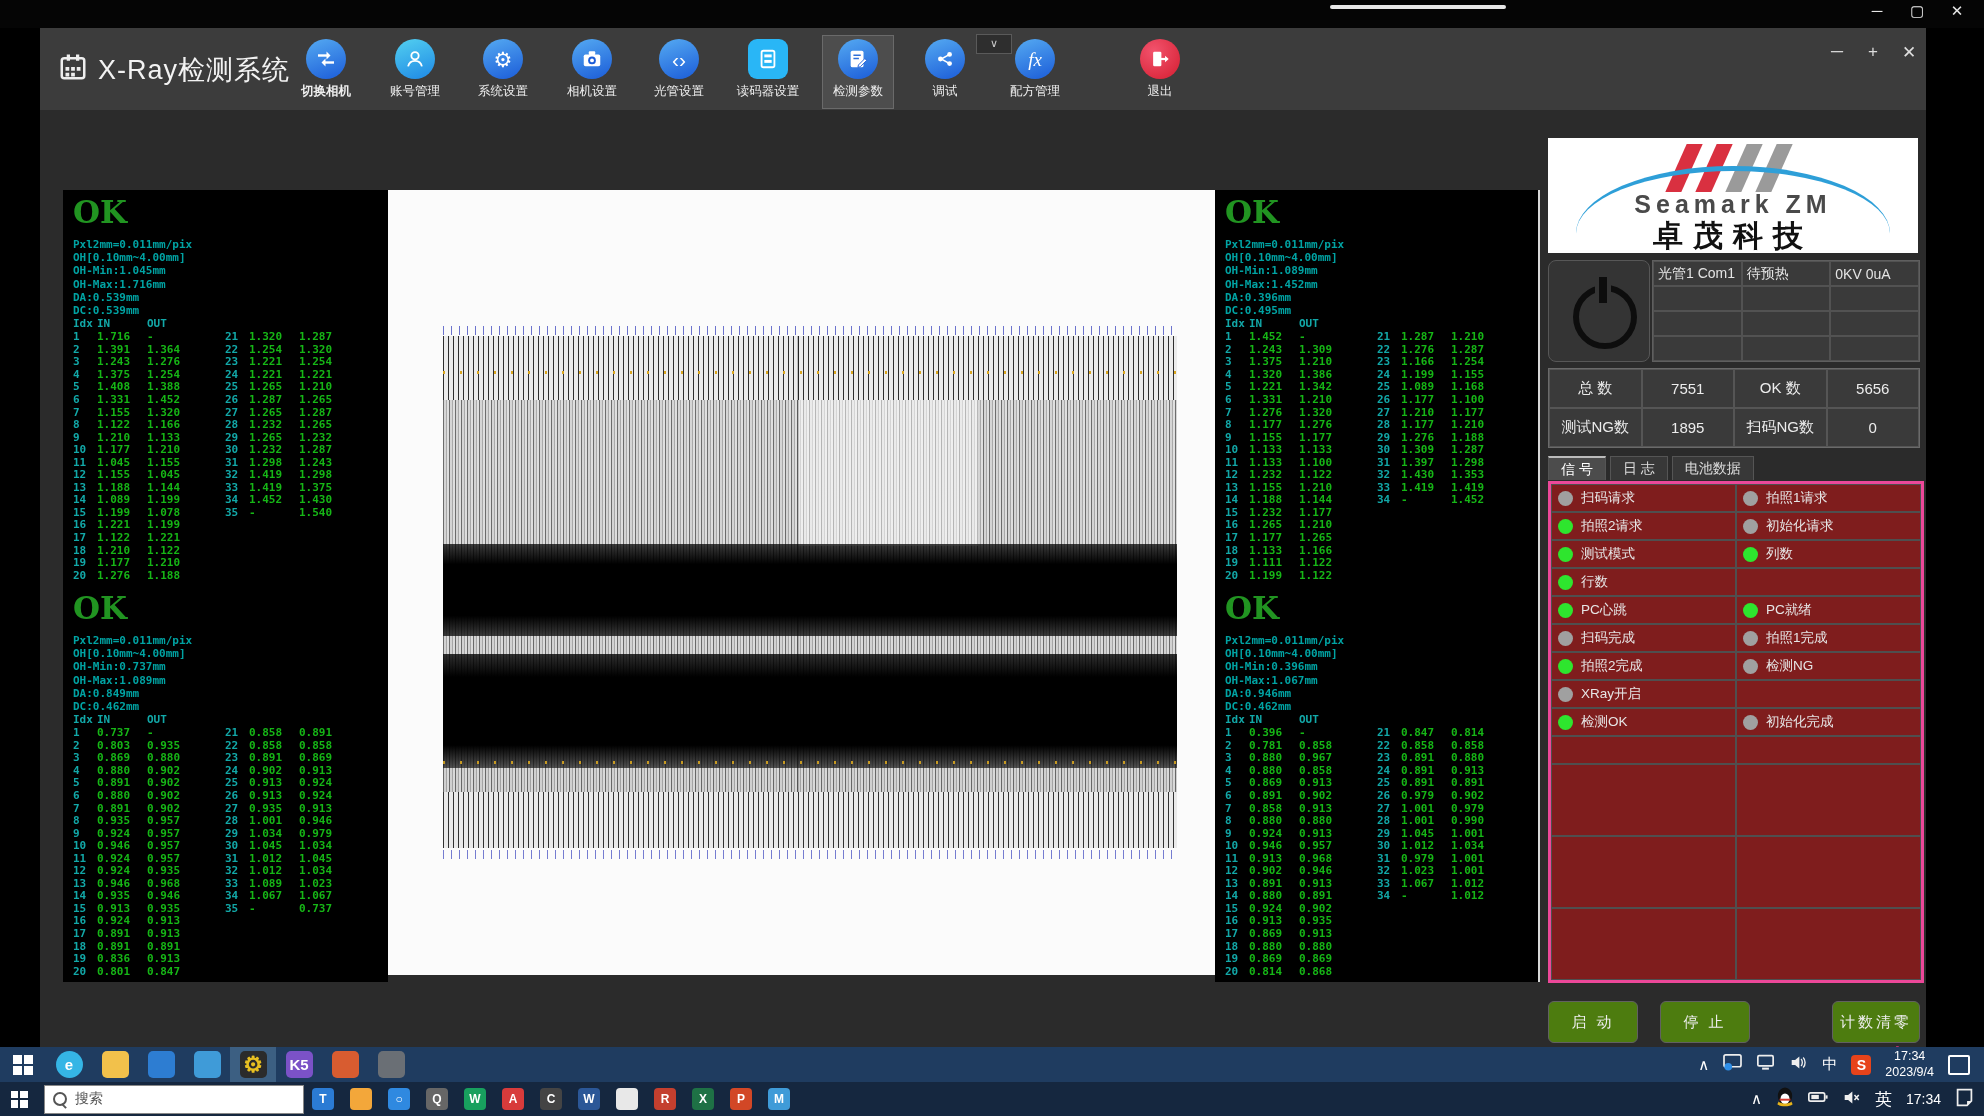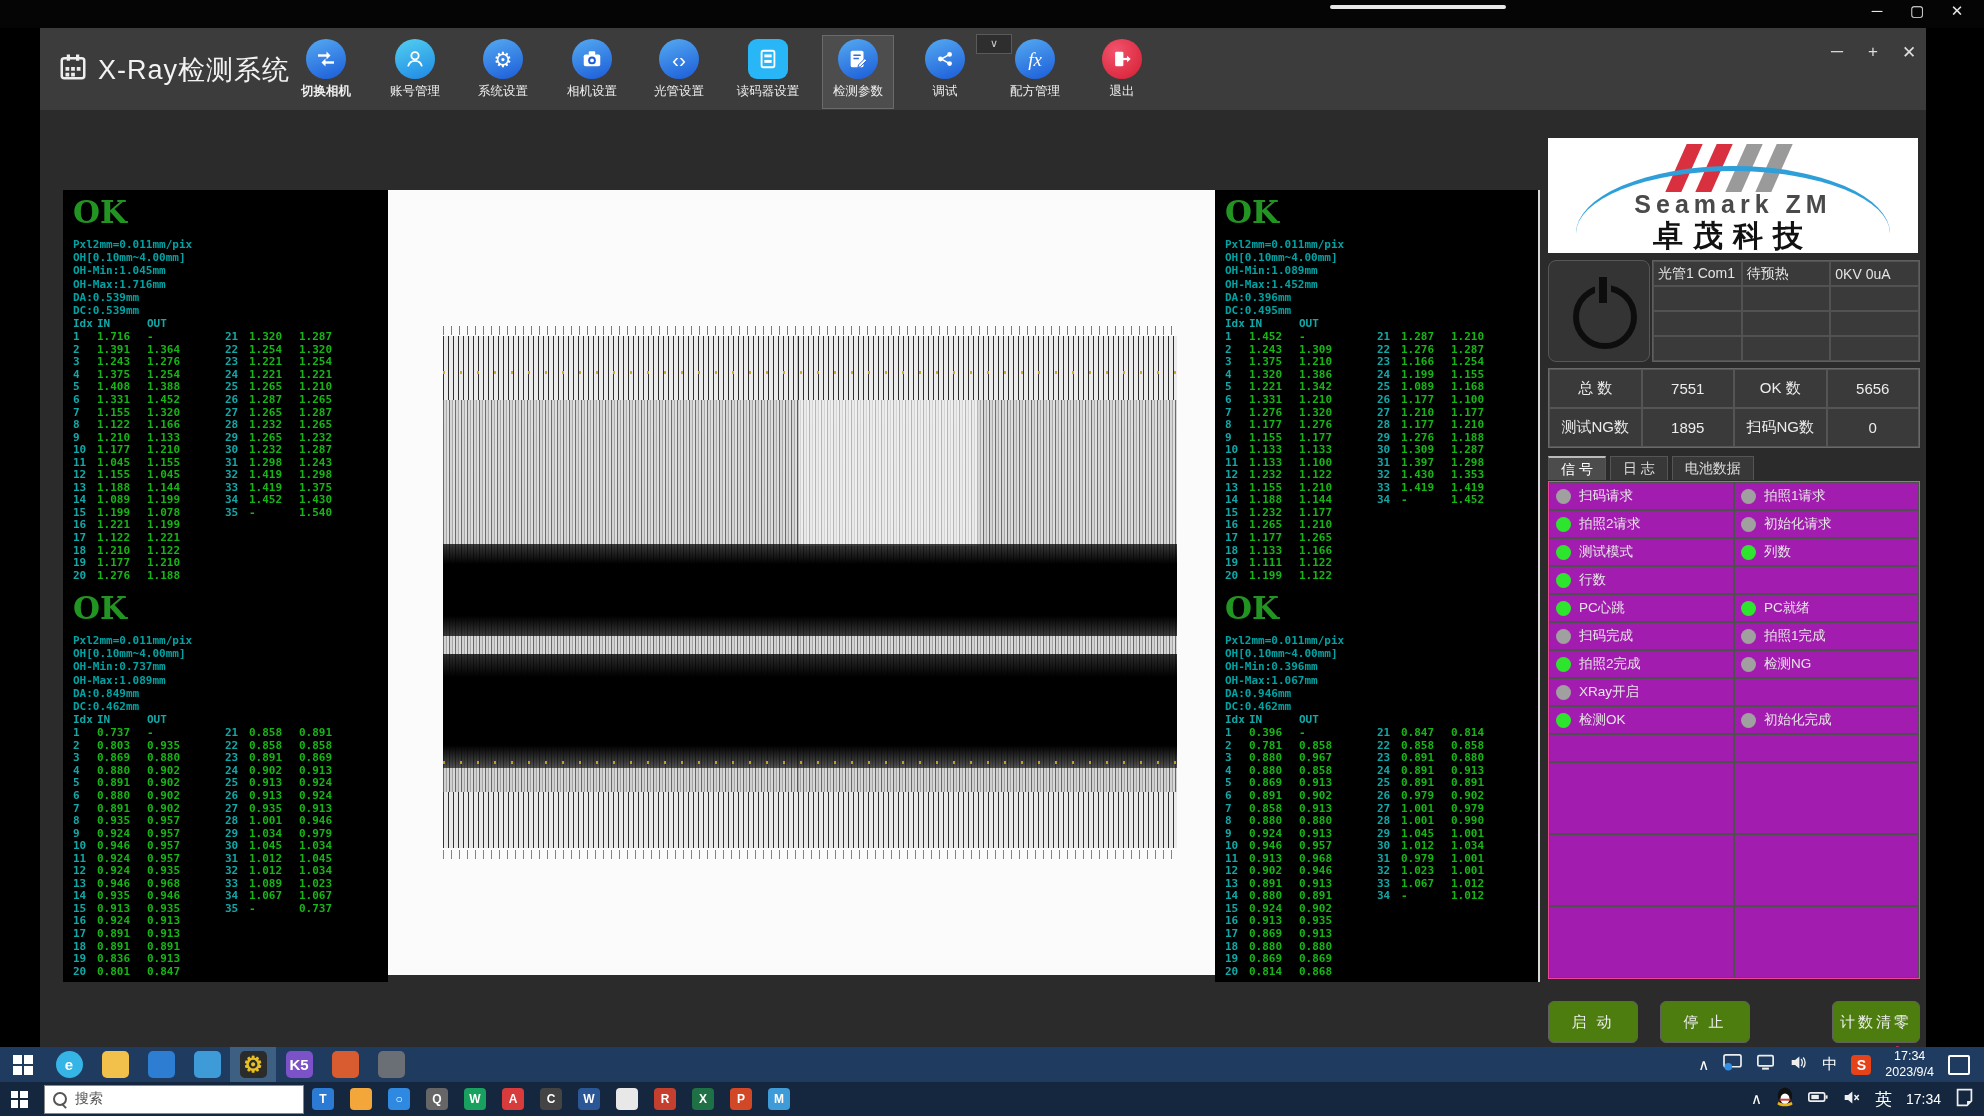--- a/index.html
+++ b/index.html
@@ -94,21 +94,21 @@
       display:flex;align-items:center;}
   #stats{left:8px;top:230px;width:370px;height:78px;display:grid;
       grid-template-columns:repeat(4,1fr);grid-template-rows:1fr 1fr;
       background:#3a3a3a;border:1px solid #6a6a6a;}
   #stats div{border:1px solid #555;color:#ececec;font-size:15px;display:flex;
       align-items:center;justify-content:center;}
   #tabs{left:8px;top:318px;height:24px;display:flex;gap:4px;}
   .tab{background:#383838;border:1px solid #555;border-bottom:0;color:#ddd;font-size:14px;
       padding:3px 12px 2px;}
   .tab.active{background:#4c4c4c;color:#fff;border-top:2px solid #bbb;}
-  #indic{left:8px;top:343px;width:370px;border:1px solid #ec4899;background:#a21caf;}
+  #indic{left:8px;top:343px;width:370px;border:3px solid #ec4899;background:#7f1d1d;}
   .irow{display:flex;}
   .icell{flex:1;border:1px solid #4f4f4f;height:26px;display:flex;align-items:center;gap:8px;
       padding-left:6px;color:#e6e6e6;font-size:13.5px;}
   .irow.tall .icell{height:70px;}
   .dot{width:15px;height:15px;border-radius:50%;flex:0 0 auto;}
   #auto-bar{left:8px;top:807px;width:370px;height:24px;background:#0f9b0f;color:#fff;
       font-size:15px;text-align:center;line-height:24px;letter-spacing:4px;}
   .sbtn{position:absolute;top:863px;height:40px;background:#4d7c0f;border:1px solid #616161;
       border-radius:6px;color:#eee;font-size:15px;display:flex;align-items:center;
       justify-content:center;letter-spacing:3px;}
@@ -236,21 +236,21 @@
               <circle cx="17" cy="7" r="2.6" fill="#fff"></circle>
               <circle cx="17" cy="17" r="2.6" fill="#fff"></circle>
             </svg>
           </div>
           <span class="tlabel">调试</span>
         </div>
         <div class="tool" style="left: 960px;">
           <div class="ticon fxi">fx</div>
           <span class="tlabel">配方管理</span>
         </div>
-        <div class="tool" style="left: 1047px;">
+        <div class="tool" style="left: 1085px;">
           <div class="ticon exit">
             <svg width="22" height="22" viewBox="0 0 24 24">
               <rect x="4.5" y="4" width="9" height="16" rx="1.5" fill="#fff"></rect>
               <path d="M13 12h7" stroke="#fff" stroke-width="2.4"></path>
               <path d="M17.5 8.5L21.5 12l-4 3.5z" fill="#fff"></path>
             </svg>
           </div>
           <span class="tlabel">退出</span>
         </div>
       </div>

